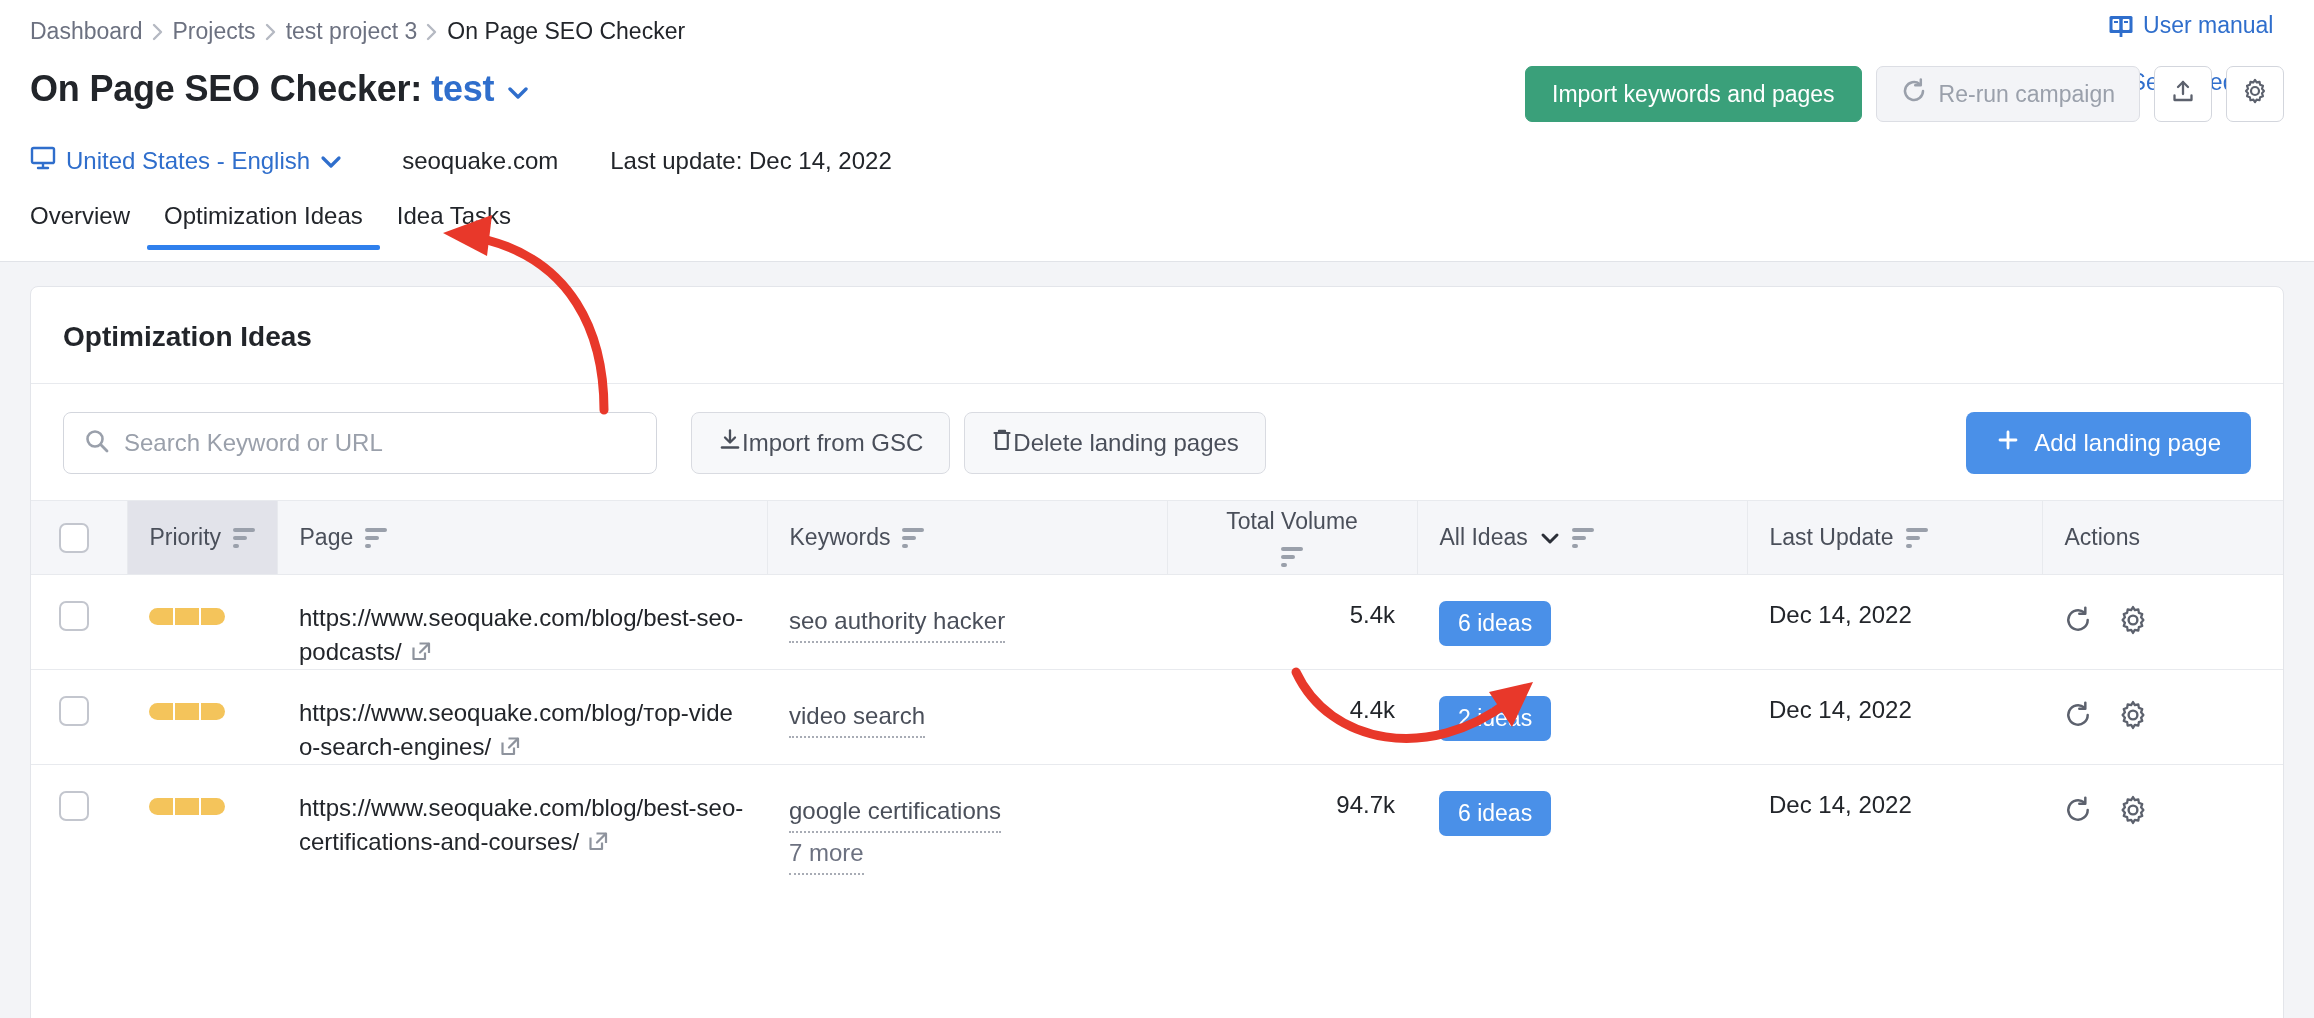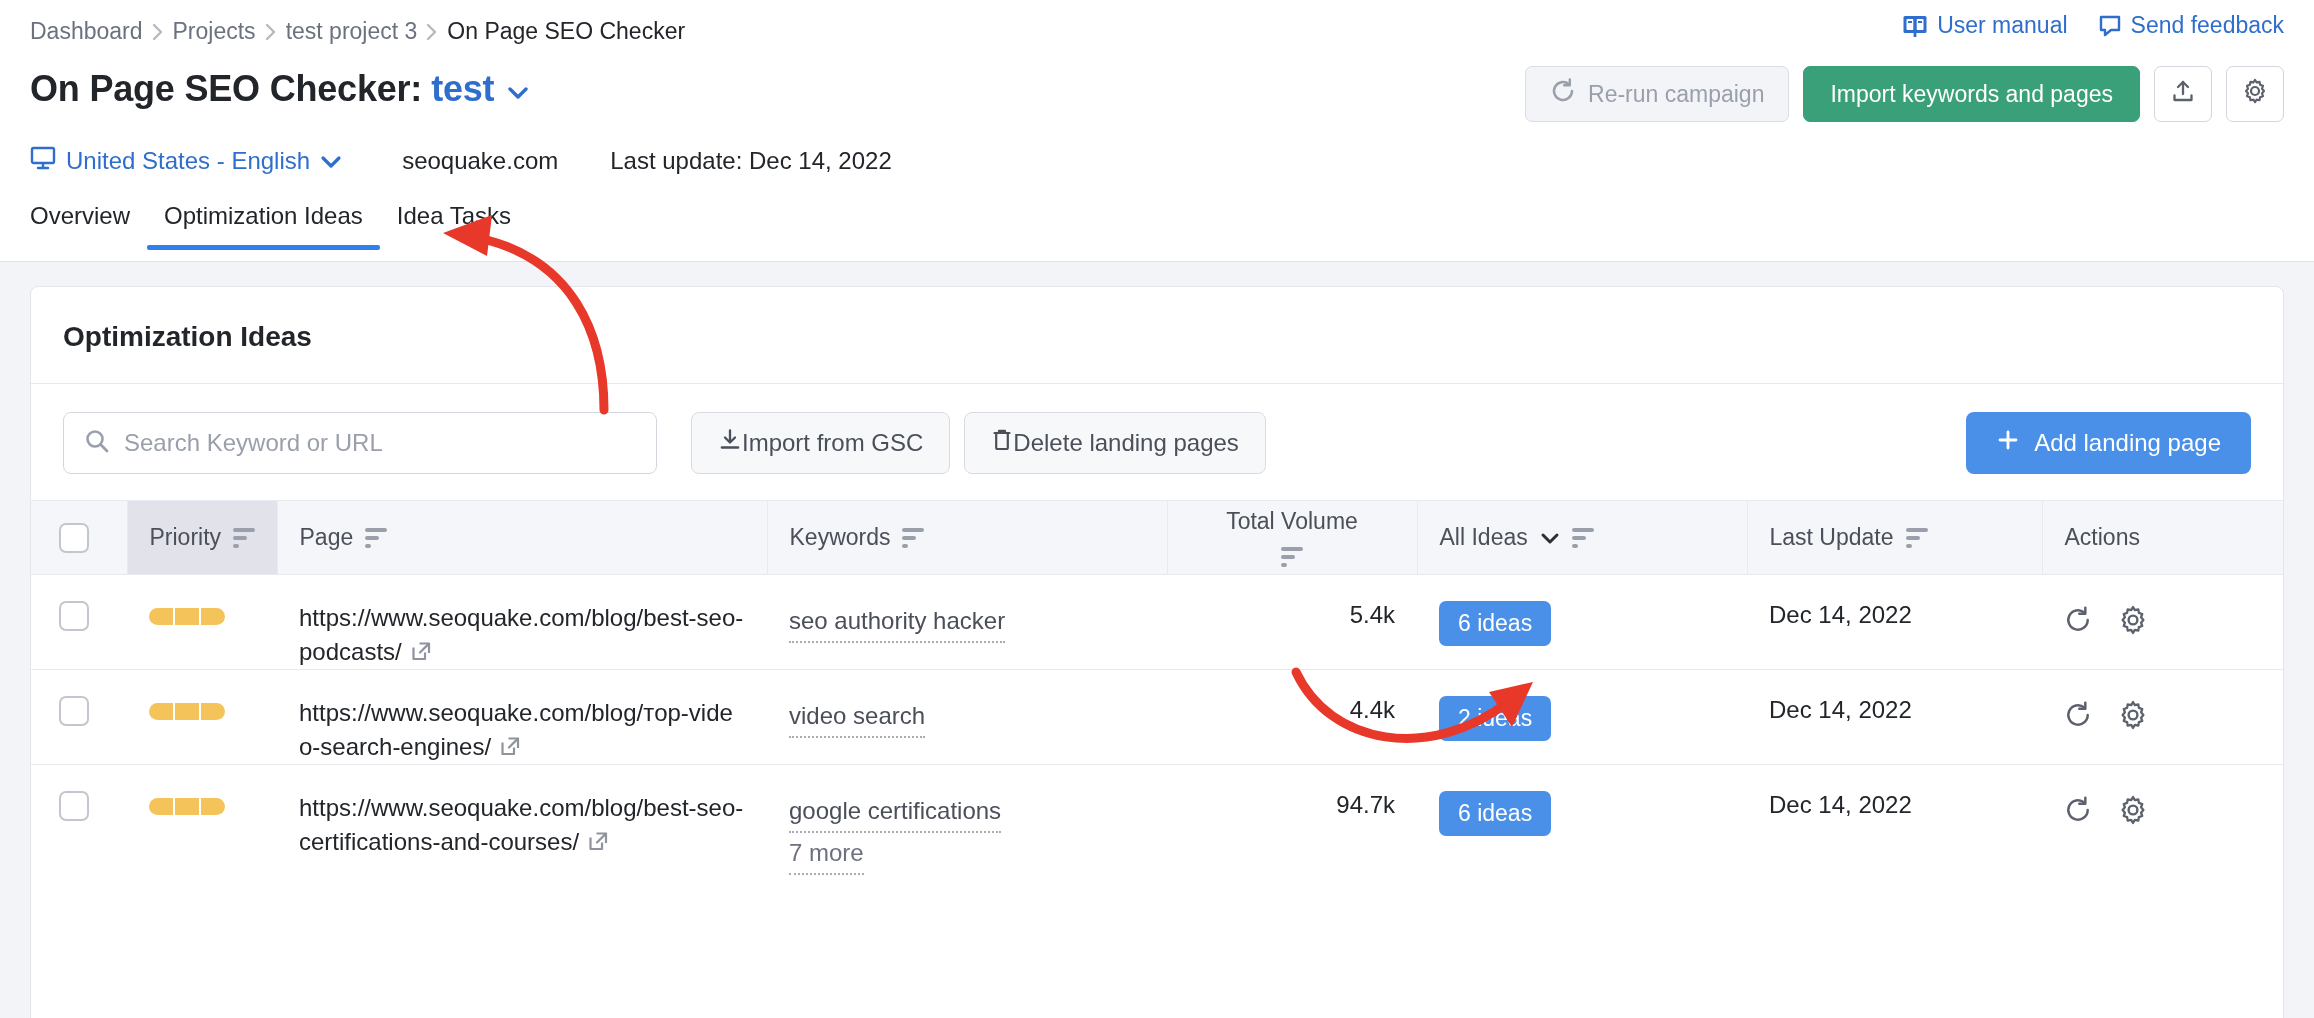--- a/index.html
+++ b/index.html
@@ -19,21 +19,21 @@
   }
 
   
   .breadcrumb { position:absolute; left:30px; top:14px; display:flex; align-items:center; height:34px; }
   .crumb { font-size:23px; color:#6c7180; line-height:34px; white-space:nowrap; }
   .crumb.current { color:#22252a; }
   .crumb-sep { width:30px; text-align:center; color:#acb0ba; font-size:19px; line-height:34px; }
   .crumb-sep svg { vertical-align:middle; }
 
   
-  .hdr-links { position:absolute; right:30px; top:12px; display:flex; align-items:center; gap:30px; }
+  .hdr-links { position:absolute; right:30px; top:12px; display:flex; align-items:center; gap:30px;flex-direction:column; }
   .hdr-link { display:flex; align-items:center; gap:9px; color:#2f6ecc; font-size:23px; white-space:nowrap; cursor:pointer; }
   .hdr-link svg { display:block; }
 
   
   .titlerow { position:absolute; left:30px; top:68px; display:flex; align-items:center; }
   .h1 { font-size:36px; font-weight:bold; color:#22252a; letter-spacing:-0.2px; white-space:nowrap; }
   .h1 .proj { color:#2f6ecc; margin-left:9px; }
   .caret-blue { margin-left:12px; display:inline-block; }
 
   
@@ -213,31 +213,31 @@
 
     <div class="titlerow">
       <div class="h1">
         <span>On Page SEO Checker:</span><span class="proj">test</span><span class="caret-blue"><svg width="24" height="16" viewBox="0 0 24 16">
               <path d="M4 4 L12 12 L20 4" stroke="#2f6ecc" stroke-width="3.4" fill="none" stroke-linecap="round" stroke-linejoin="round"></path>
             </svg></span>
       </div>
     </div>
 
     <div class="title-actions">
+      <div class="btn btn-green">
+        <span>Import keywords and pages</span>
+      </div>
       <div class="btn btn-ghost">
         <span>
           <svg width="26" height="26" viewBox="0 0 26 26">
             <path d="M22 13 a9 9 0 1 1 -3.2 -6.9" stroke="#9aa0ab" stroke-width="2.5" fill="none" stroke-linecap="round"></path>
             <path d="M19.8 1.5 L19.8 7.2 L14.2 7.2" stroke="#9aa0ab" stroke-width="2.5" fill="none" stroke-linecap="round" stroke-linejoin="round"></path>
           </svg>
         </span>
         <span>Re-run campaign</span>
-      </div>
-      <div class="btn btn-green">
-        <span>Import keywords and pages</span>
       </div>
       <div class="btn btn-icon-sq">
         <span>
           <svg width="24" height="24" viewBox="0 0 24 24">
             <path d="M12 3 L12 15" stroke="#5c616d" stroke-width="2.3" stroke-linecap="round"></path>
             <path d="M7 8 L12 3 L17 8" stroke="#5c616d" stroke-width="2.3" fill="none" stroke-linecap="round" stroke-linejoin="round"></path>
             <path d="M3.5 16.5 L3.5 21 L20.5 21 L20.5 16.5" stroke="#5c616d" stroke-width="2.3" fill="none" stroke-linecap="round" stroke-linejoin="round"></path>
           </svg>
         </span>
       </div>

